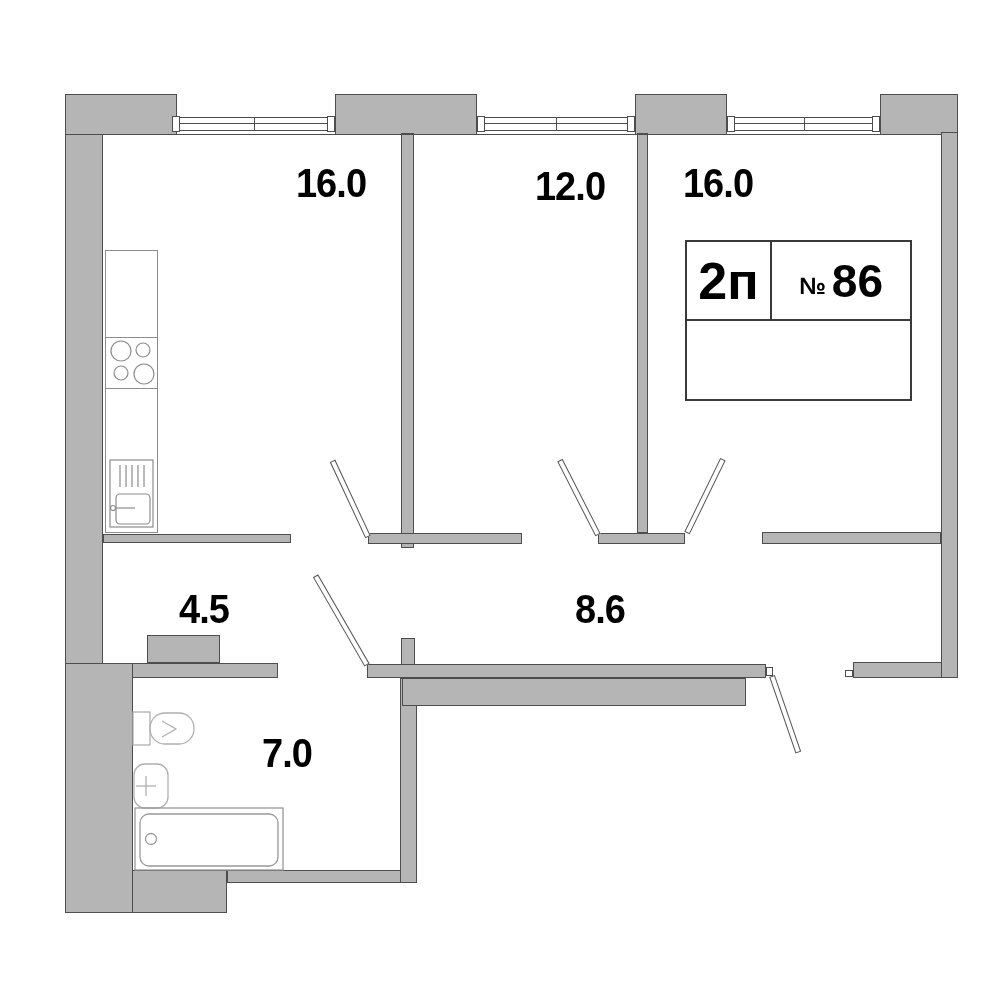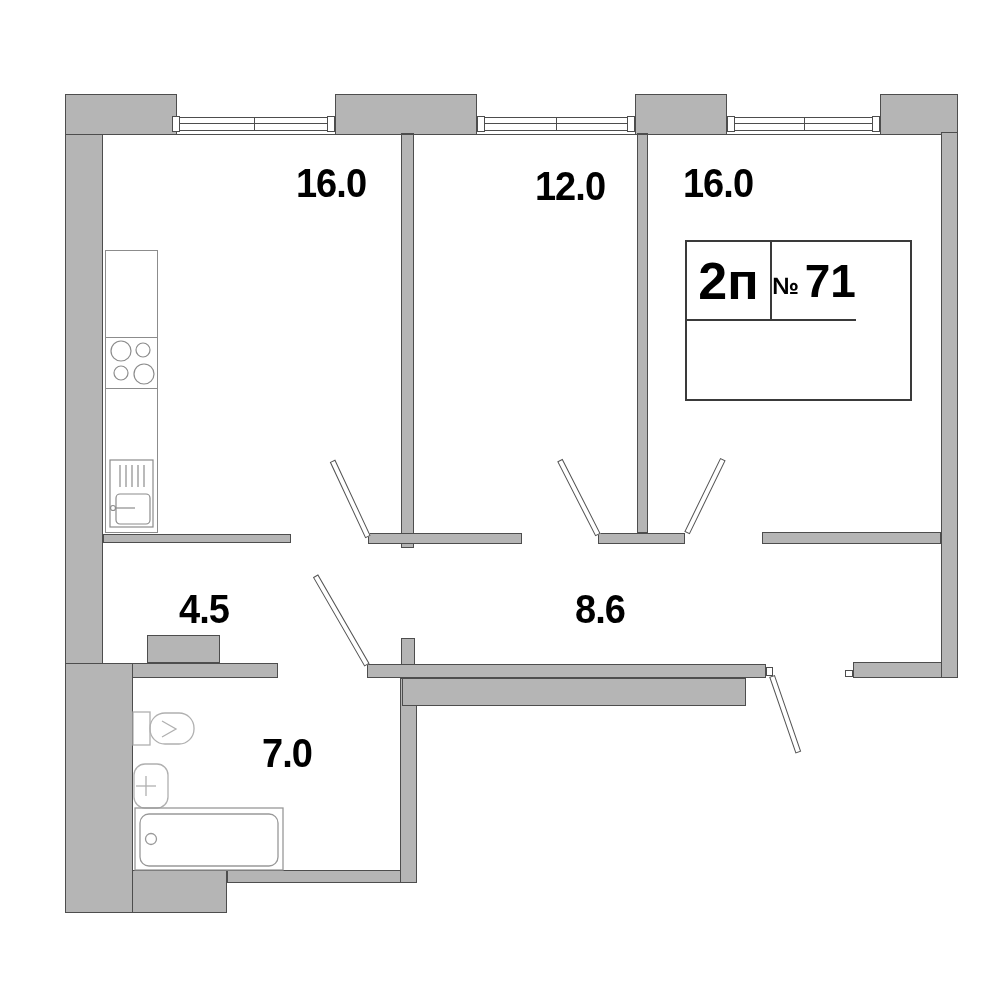--- a/index.html
+++ b/index.html
@@ -12,21 +12,21 @@
   .win-mull{position:absolute;top:0;bottom:0;width:1px;left:50%;background:#4d4d4d;}
   .win-cap{position:absolute;width:6px;top:-2px;bottom:-2px;background:#fff;border:1px solid #4d4d4d;}
   .door{position:absolute;width:6px;background:#fff;border:1px solid #555;box-sizing:border-box;}
   .jamb{position:absolute;background:#fff;border:1px solid #4d4d4d;box-sizing:border-box;}
   .fixture{position:absolute;}
   .counter{position:absolute;background:#fff;border:1px solid #8c8c8c;box-sizing:border-box;}
   .counter-line{position:absolute;left:0;right:0;height:1px;background:#8c8c8c;}
   .room-label{position:absolute;transform:translate(-50%,-50%) scaleX(.95);
               font-size:40px;font-weight:700;color:#000;letter-spacing:-1px;white-space:nowrap;}
   .infobox{position:absolute;left:685px;top:240px;width:227px;height:161px;background:#fff;
-           border:2px solid #3a3a3a;box-sizing:border-box;display:flex;flex-direction:row;}
+           border:2px solid #3a3a3a;box-sizing:border-box;display:flex;flex-direction:column;}
   .info-top{display:flex;height:79px;border-bottom:2px solid #3a3a3a;box-sizing:border-box;}
   .info-type{width:85px;border-right:2px solid #3a3a3a;box-sizing:border-box;display:flex;
              align-items:center;justify-content:center;font-size:52px;font-weight:700;}
   .info-num{flex:1;display:flex;align-items:center;justify-content:center;gap:6px;}
   .info-num .sym{font-size:24px;font-weight:700;margin-top:10px;}
   .info-num .num{font-size:46px;font-weight:700;}
   .info-area{flex:1;display:flex;align-items:center;justify-content:center;
              font-size:50px;font-weight:700;}
 </style>
 </head>
@@ -144,18 +144,18 @@
   <div class="room-label" style="left:718px;top:183px;">16.0</div>
   <div class="room-label" style="left:204px;top:609px;">4.5</div>
   <div class="room-label" style="left:600px;top:609px;">8.6</div>
   <div class="room-label" style="left:287px;top:753px;">7.0</div>
 
   <div class="infobox">
     <div class="info-top">
       <div class="info-type">2п</div>
       <div class="info-num">
         <span class="sym">№</span>
-        <span class="num">71</span>
+        <span class="num">86</span>
       </div>
     </div>
   </div>
 
 </div>
 
 </body></html>

